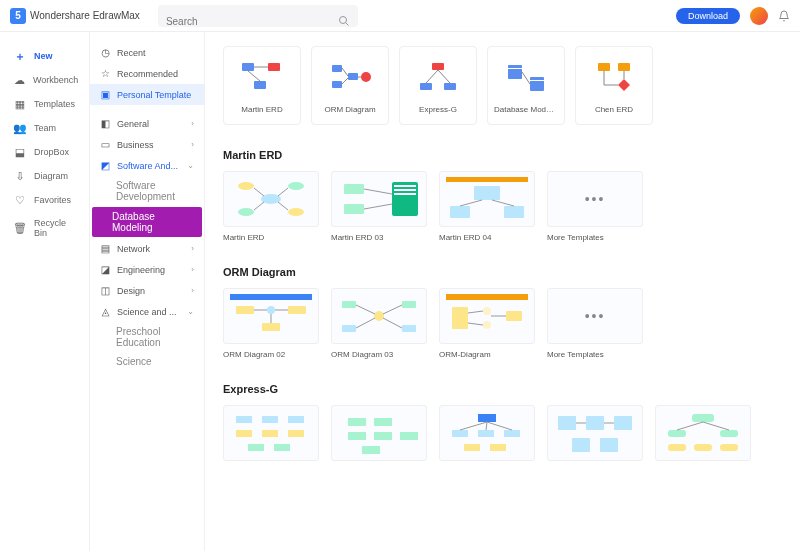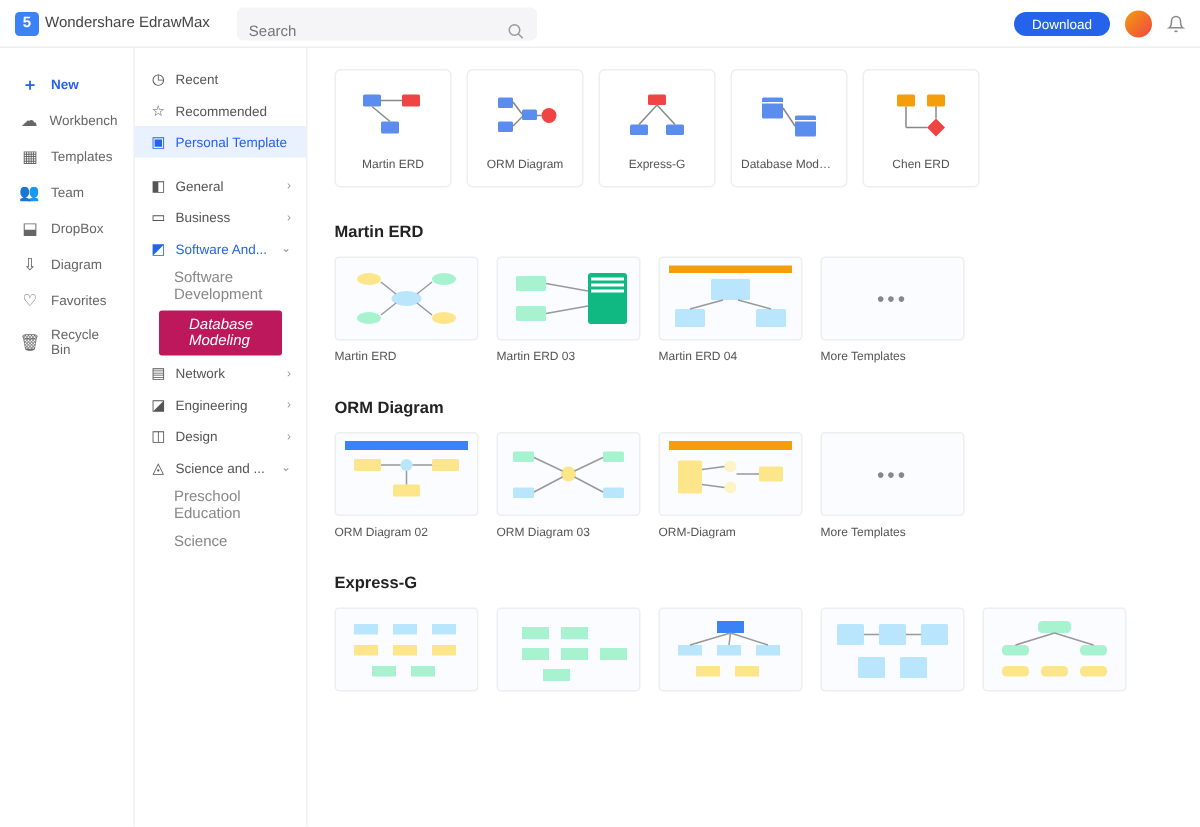--- a/index.html
+++ b/index.html
@@ -23,21 +23,21 @@
 .sidebar-item { display: flex; align-items: center; gap: 8px; padding: 6px 14px; font-size: 9px; color: #666; cursor: pointer; }
 .sidebar-item.active { color: #2563eb; font-weight: 600; }
 .sidebar-item .sb-icon { width: 12px; height: 12px; display: flex; align-items: center; justify-content: center; font-size: 11px; }
 
 .nav-panel { width: 115px; padding: 10px 0; border-right: 1px solid #f0f0f0; overflow-y: auto; }
 .nav-item { display: flex; align-items: center; gap: 6px; padding: 5px 10px; font-size: 9px; color: #555; cursor: pointer; position: relative; }
 .nav-item.highlighted { background: #e8f1fd; color: #2563eb; }
 .nav-item .nv-icon { width: 11px; height: 11px; display: inline-flex; align-items: center; justify-content: center; font-size: 10px; }
 .nav-item .chev { margin-left: auto; font-size: 8px; color: #999; }
 .nav-sub { padding: 4px 10px 4px 26px; font-size: 10px; color: #888; cursor: pointer; }
-.nav-sub.sel { background: #be185d; color: #fff; border-radius: 2px; margin: 1px 16px; padding-left: 20px; font-style: italic; }
+.nav-sub.sel { background: #a21caf; color: #fff; border-radius: 2px; margin: 1px 2px; padding-left: 20px; }
 .nav-divider { height: 8px; }
 
 .main { flex: 1; padding: 14px 18px; overflow-y: auto; }
 .cards-row { display: flex; gap: 10px; margin-bottom: 24px; }
 .cat-card { width: 78px; border: 1px solid #eee; border-radius: 4px; padding: 10px 6px; display: flex; flex-direction: column; align-items: center; gap: 8px; cursor: pointer; }
 .cat-thumb { width: 48px; height: 40px; display: flex; align-items: center; justify-content: center; }
 .cat-label { font-size: 8px; color: #555; text-align: center; white-space: nowrap; overflow: hidden; text-overflow: ellipsis; width: 100%; }
 
 .section-title { font-size: 11px; font-weight: 700; color: #222; margin: 6px 0 10px; }
 .tmpl-row { display: flex; gap: 12px; margin-bottom: 24px; }

